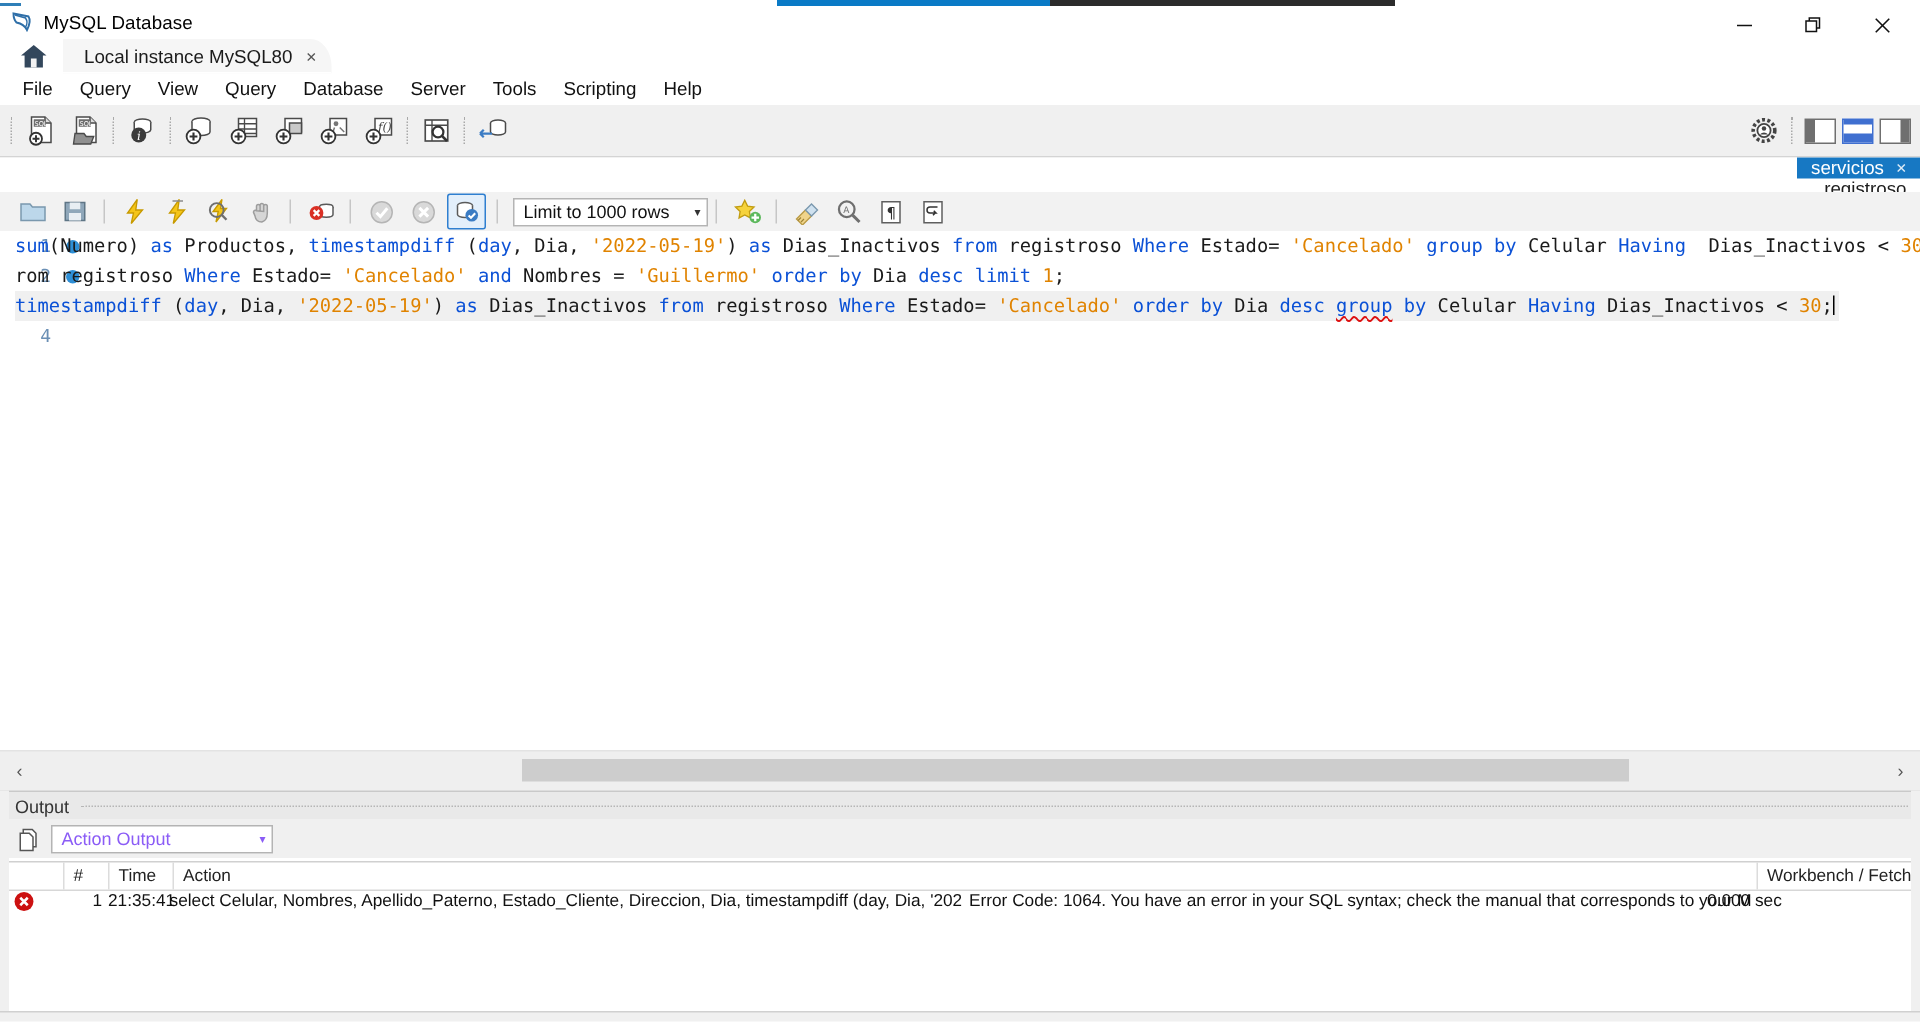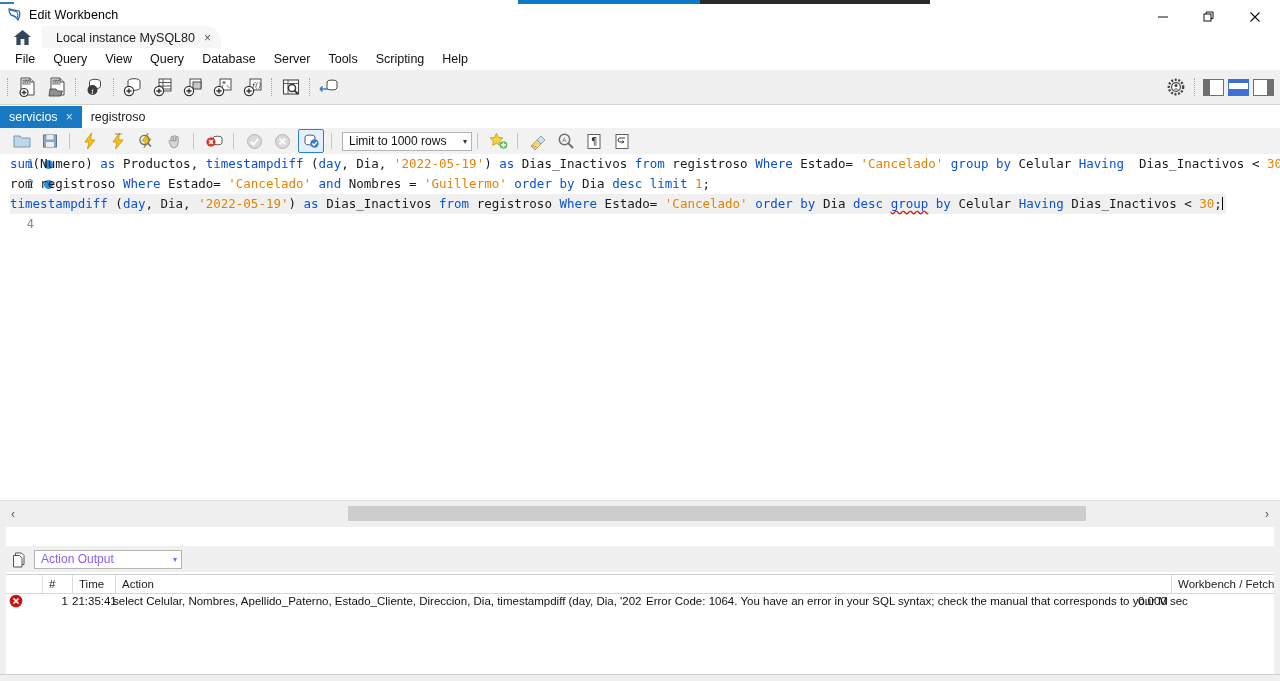--- a/index.html
+++ b/index.html
@@ -76,21 +76,21 @@
   .panelbtn .fillL { position:absolute; left:0; top:0; width:6px; height:100%; background:#6f6f6f; }
   .panelbtn .fillR { position:absolute; right:0; top:0; width:6px; height:100%; background:#6f6f6f; }
   .panelbtn.active { border-color:#3f6fd0; }
   .panelbtn .fillB { position:absolute; left:0; bottom:0; width:100%; height:6px; background:#3f6fd0; }
   .panelbtn .capT { position:absolute; left:0; top:0; width:100%; height:3px; background:#3f6fd0; }
 
   
   .qtabrow {
     position:absolute; top:105px; left:0; width:1280px; height:23px;
     background:#ffffff; border-bottom:1px solid #cfcfcf;
-    display:flex; align-items:flex-end;
+    display:flex; align-items:flex-end;flex-direction:column;
   }
   .qtab {
     height:22px; display:flex; align-items:center; gap:8px;
     padding:0 9px; font-size:12.5px; color:#1c1c1c;
   }
   .qtab.active { background:#1778c3; color:#ffffff; }
   .qtab .x { font-size:12px; opacity:.85; }
 
   
   .edtoolbar {
@@ -199,21 +199,21 @@
     <div class="seg-dark"></div>
   </div>
 
   <div class="titlebar">
     <span class="app-icon">
       <svg width="16" height="16" viewBox="0 0 16 16">
         <path d="M2 2 L12 4 Q14 7 11 13 Q9 9 4 8 Q2 6 2 2 Z" fill="none" stroke="#2f6fa8" stroke-width="1.3"></path>
         <path d="M3 3 L10 5 Q12 8 10 11" fill="none" stroke="#2f6fa8" stroke-width="1"></path>
       </svg>
     </span>
-    <span class="app-title">Edit Workbench</span>
+    <span class="app-title">MySQL Database</span>
 
     <div class="wbtn min">
       <svg width="12" height="12" viewBox="0 0 12 12">
           <line x1="1" y1="6" x2="11" y2="6" stroke="#111" stroke-width="1"></line>
         </svg>
     </div>
     <div class="wbtn max">
       <svg width="12" height="12" viewBox="0 0 12 12">
         <rect x="1" y="3" width="7" height="7" fill="none" stroke="#111" stroke-width="1"></rect>
         <polyline points="3.2,3 3.2,1 10,1 10,7.6 8,7.6" fill="none" stroke="#111" stroke-width="1"></polyline>
@@ -520,20 +520,24 @@
   </div>
 
   <div class="hscroll">
     <div class="arrow">‹</div>
     <div class="track">
       <div class="thumb"></div>
     </div>
     <div class="arrow" style="position:absolute;right:0;">›</div>
   </div>
 
+  <div class="outhdr">
+    <span class="t">Output</span>
+    <span class="dots"></span>
+  </div>
 
   <div class="outbar">
     <div class="copyicon">
       <svg width="16" height="17" viewBox="0 0 16 17">
         <path d="M4.5 2 h6 l2.5 2.5 v9 h-8.5 Z" fill="#fff" stroke="#555" stroke-width="1"></path>
         <path d="M2.5 4.5 h6 l2.5 2.5 v9 h-8.5 Z" fill="#fff" stroke="#555" stroke-width="1"></path>
       </svg>
     </div>
     <div class="selbox">
       <span>Action Output</span>

